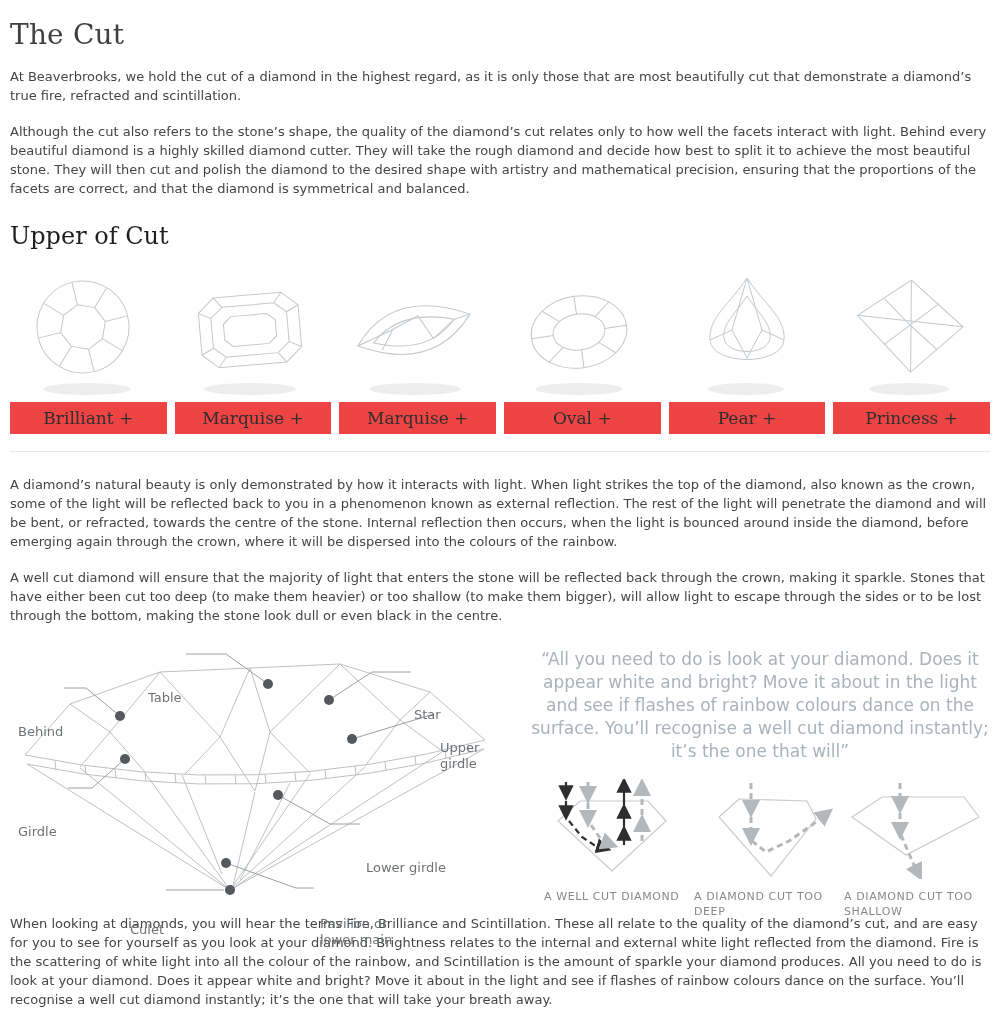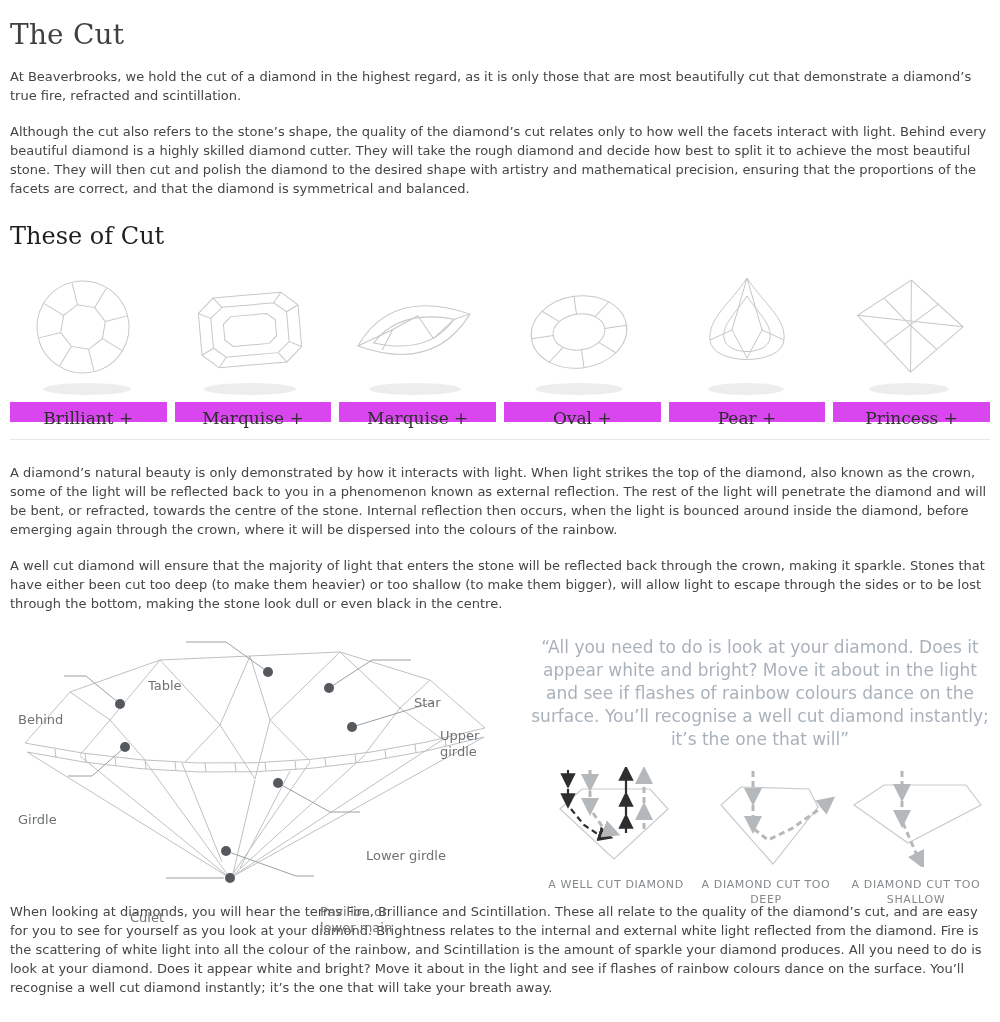--- a/index.html
+++ b/index.html
@@ -11,33 +11,33 @@
     font-size:28px; color:#404040; margin:2px 0 16px 0; letter-spacing:.2px; }
   h2.types-heading { font-family:"DejaVu Serif","Liberation Serif",serif; font-weight:500;
     font-size:24px; color:#1f1f1f; margin:24px 0 18px 0; }
 
   p.body { font-size:13px; line-height:19px; margin:0 0 17px 0; color:#454545; }
 
   
   .cuts-row { display:grid; grid-template-columns:repeat(6,1fr); gap:8px; margin:6px 0 0 0; }
   .cut { margin:0; text-align:center; }
   .cut-img { height:132px; display:flex; align-items:flex-end; justify-content:center; }
-  .cut-label { margin-top:2px; background:#d946ef; color:#2e2e2e; height:20px; line-height:32px;
+  .cut-label { margin-top:2px; background:#ef4444; color:#2e2e2e; height:32px; line-height:32px;
     font-family:"DejaVu Serif","Liberation Serif",serif; font-size:17px; cursor:pointer; }
 
   hr.divider { border:none; border-top:1px solid #e8e8e8; margin:17px 0 23px 0; }
 
   
   .two-col { display:flex; margin-top:4px; height:272px; }
   .anatomy { position:relative; width:500px; height:270px; flex:none; }
   .anatomy .lbl { position:absolute; font-size:13px; line-height:16px; color:#6e7275;margin-top:44px; }
   .right-col { width:480px; flex:none; padding-left:20px; }
   .quote { font-size:17px; line-height:23px; color:#a9b2bb; text-align:center; margin:6px 0 16px 0; }
   .mini-row { display:flex; gap:6px; padding-left:14px; }
-  .mini { width:144px; text-align:center; }
+  .mini { width:144px; }
   .mini-label { font-size:11px; line-height:15px; letter-spacing:.6px; color:#85898c; margin-top:6px; }
 
   svg .f { fill:none; stroke:#c3c8cc; stroke-width:1; }
   svg .wire { fill:none; stroke:#bdc1c4; stroke-width:1; }
   svg .leader { fill:none; stroke:#9aa0a3; stroke-width:1; }
   svg .dot { fill:#55595d; }
   svg .outline { fill:none; stroke:#c8cbcd; stroke-width:1.2; }
   svg .ab { fill:none; stroke:#2e2e2e; stroke-width:2.2; }
   svg .ag { fill:none; stroke:#b4b8ba; stroke-width:3; }
   svg .dash { stroke-dasharray:6 4; }
@@ -64,21 +64,21 @@
   </defs>
 </svg>
 
 <div class="page">
 
   <h1 class="title">The Cut</h1>
 
   <p class="body">At Beaverbrooks, we hold the cut of a diamond in the highest regard, as it is only those that are most beautifully cut that demonstrate a diamond’s true fire, refracted and scintillation.</p>
   <p class="body">Although the cut also refers to the stone’s shape, the quality of the diamond’s cut relates only to how well the facets interact with light. Behind every beautiful diamond is a highly skilled diamond cutter. They will take the rough diamond and decide how best to split it to achieve the most beautiful stone. They will then cut and polish the diamond to the desired shape with artistry and mathematical precision, ensuring that the proportions of the facets are correct, and that the diamond is symmetrical and balanced.</p>
 
-  <h2 class="types-heading">These of Cut</h2>
+  <h2 class="types-heading">Upper of Cut</h2>
 
   <div class="cuts-row">
 
     <figure class="cut">
       <div class="cut-img">
         <svg width="150" height="130" viewBox="0 0 150 130">
           <ellipse class="sh" cx="74" cy="119" rx="44" ry="6"></ellipse>
           <g transform="rotate(-14 70 57)">
             <circle class="f" cx="70" cy="57" r="46" fill="url(#g-dia)"></circle>
             <polygon class="f" points="93,57 86,73 70,80 54,73 47,57 54,41 70,34 86,41" fill="#ffffff" fill-opacity=".55"></polygon>

